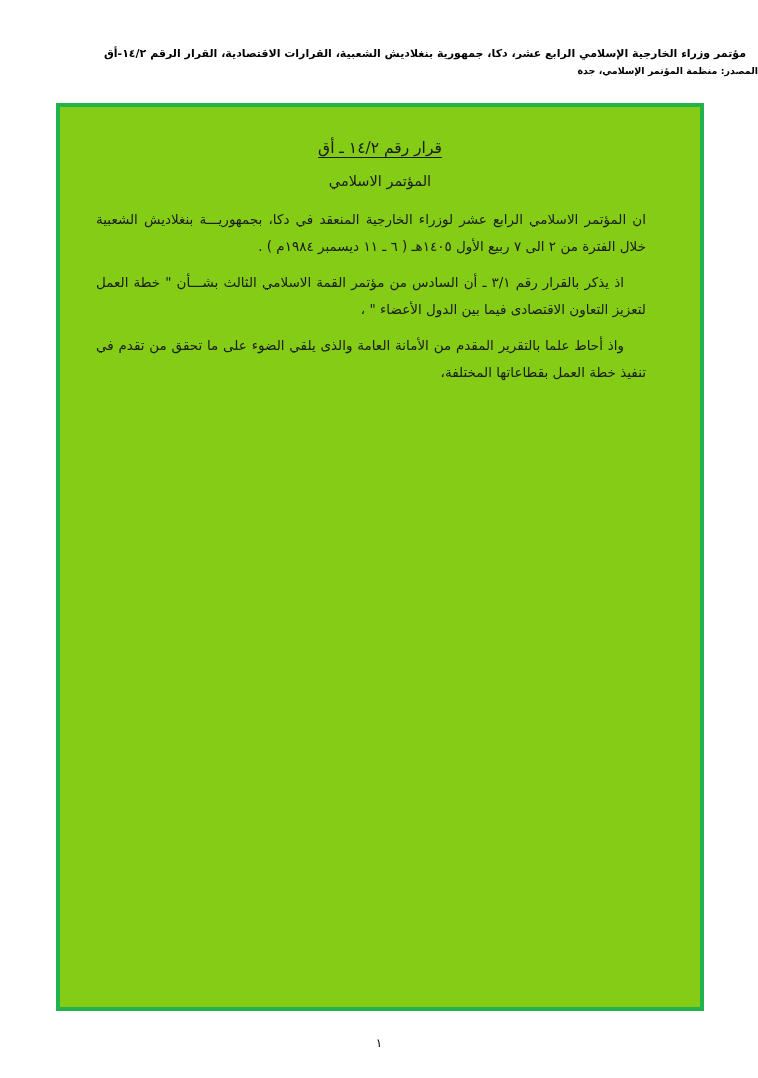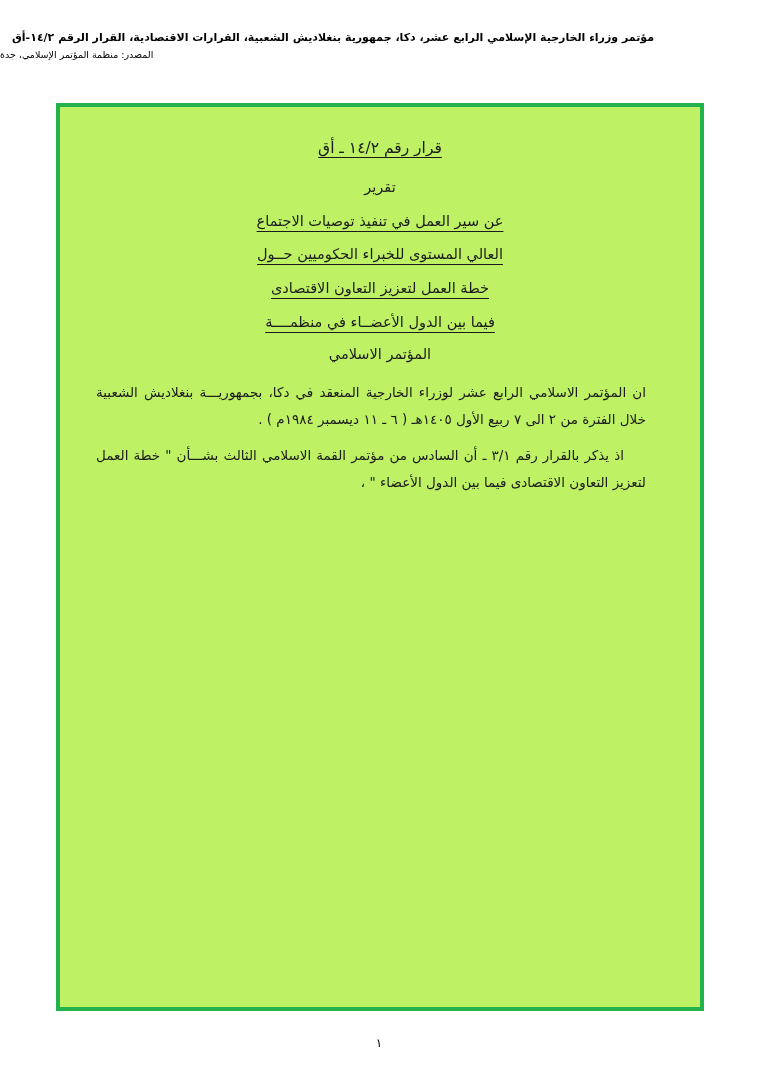--- a/index.html
+++ b/index.html
@@ -12,54 +12,54 @@
     height: 1078px;
     position: relative;
     font-family: "DejaVu Sans", sans-serif;
     color: #000000;
     overflow: hidden;
   }
 
   
   .doc-header {
     position: absolute;
-    top: 30px;
+    top: 46px;
     left: 0;
     right: 0;
-    text-align: left;
+    text-align: right;
   }
   .header-line1 {
     font-family: "DejaVu Sans", sans-serif;
     font-size: 11px;
     font-weight: bold;
     letter-spacing: 0px;
     color: #000;
     line-height: 1.4;
     padding: 0 12px;
     direction: rtl;
   }
   .header-line2 {
     font-family: "DejaVu Sans", sans-serif;
     font-size: 9.5px;
-    font-weight: normal;
+    font-weight: bold;
     color: #000;
     margin-top: 4px;
     direction: rtl;
   }
 
   
   .green-frame {
     position: absolute;
     top: 103px;
     left: 56px;
     width: 648px;
     height: 908px;
     border: 4px solid #23b24b;
     box-sizing: border-box;
-    background: #bef264;
+    background: #84cc16;
   }
 
   
   .page-body {
     position: absolute;
     top: 0;
     left: 0;
     right: 0;
     bottom: 0;
     padding: 26px 30px 20px 30px;
@@ -133,29 +133,23 @@
 <div class="doc-header">
   <div class="header-line1">مؤتمر وزراء الخارجية الإسلامي الرابع عشر، دكا، جمهورية بنغلاديش الشعبية، القرارات الاقتصادية، القرار الرقم ١٤/٢-أق</div>
   <div class="header-line2">المصدر: منظمة المؤتمر الإسلامي، جدة</div>
 </div>
 
 <div class="green-frame">
   <div class="page-body">
 
     <div class="res-number">قرار رقم ١٤/٢ ـ أق</div>
 
-    <div class="title-block">
-      <span class="tline no-ul">تقرير</span>
-      <span class="tline">عن سير العمل في تنفيذ توصيات الاجتماع</span>
-      <span class="tline">العالي المستوى للخبراء الحكوميين حــول</span>
-      <span class="tline">خطة العمل لتعزيز التعاون الاقتصادى</span>
-      <span class="tline">فيما بين الدول الأعضــاء في منظمــــة</span>
-    </div>
 
     <div class="org-line">المؤتمر الاسلامي</div>
 
     <p class="para">ان المؤتمر الاسلامي الرابع عشر لوزراء الخارجية المنعقد في دكا، بجمهوريـــة بنغلاديش الشعبية خلال الفترة من ٢ الى ٧ ربيع الأول ١٤٠٥هـ ( ٦ ـ ١١ ديسمبر ١٩٨٤م ) .</p>
     <p class="para indent">اذ يذكر بالقرار رقم ٣/١ ـ أن السادس من مؤتمر القمة الاسلامي الثالث بشـــأن " خطة العمل لتعزيز التعاون الاقتصادى فيما بين الدول الأعضاء " ،</p>
+    <p class="para indent">واذ أحاط علما بالتقرير المقدم من الأمانة العامة والذى يلقي الضوء على ما تحقق من تقدم في تنفيذ خطة العمل بقطاعاتها المختلفة،</p>
 
   </div>
 </div>
 
 <div class="page-number">١</div>
 
 </body></html>

